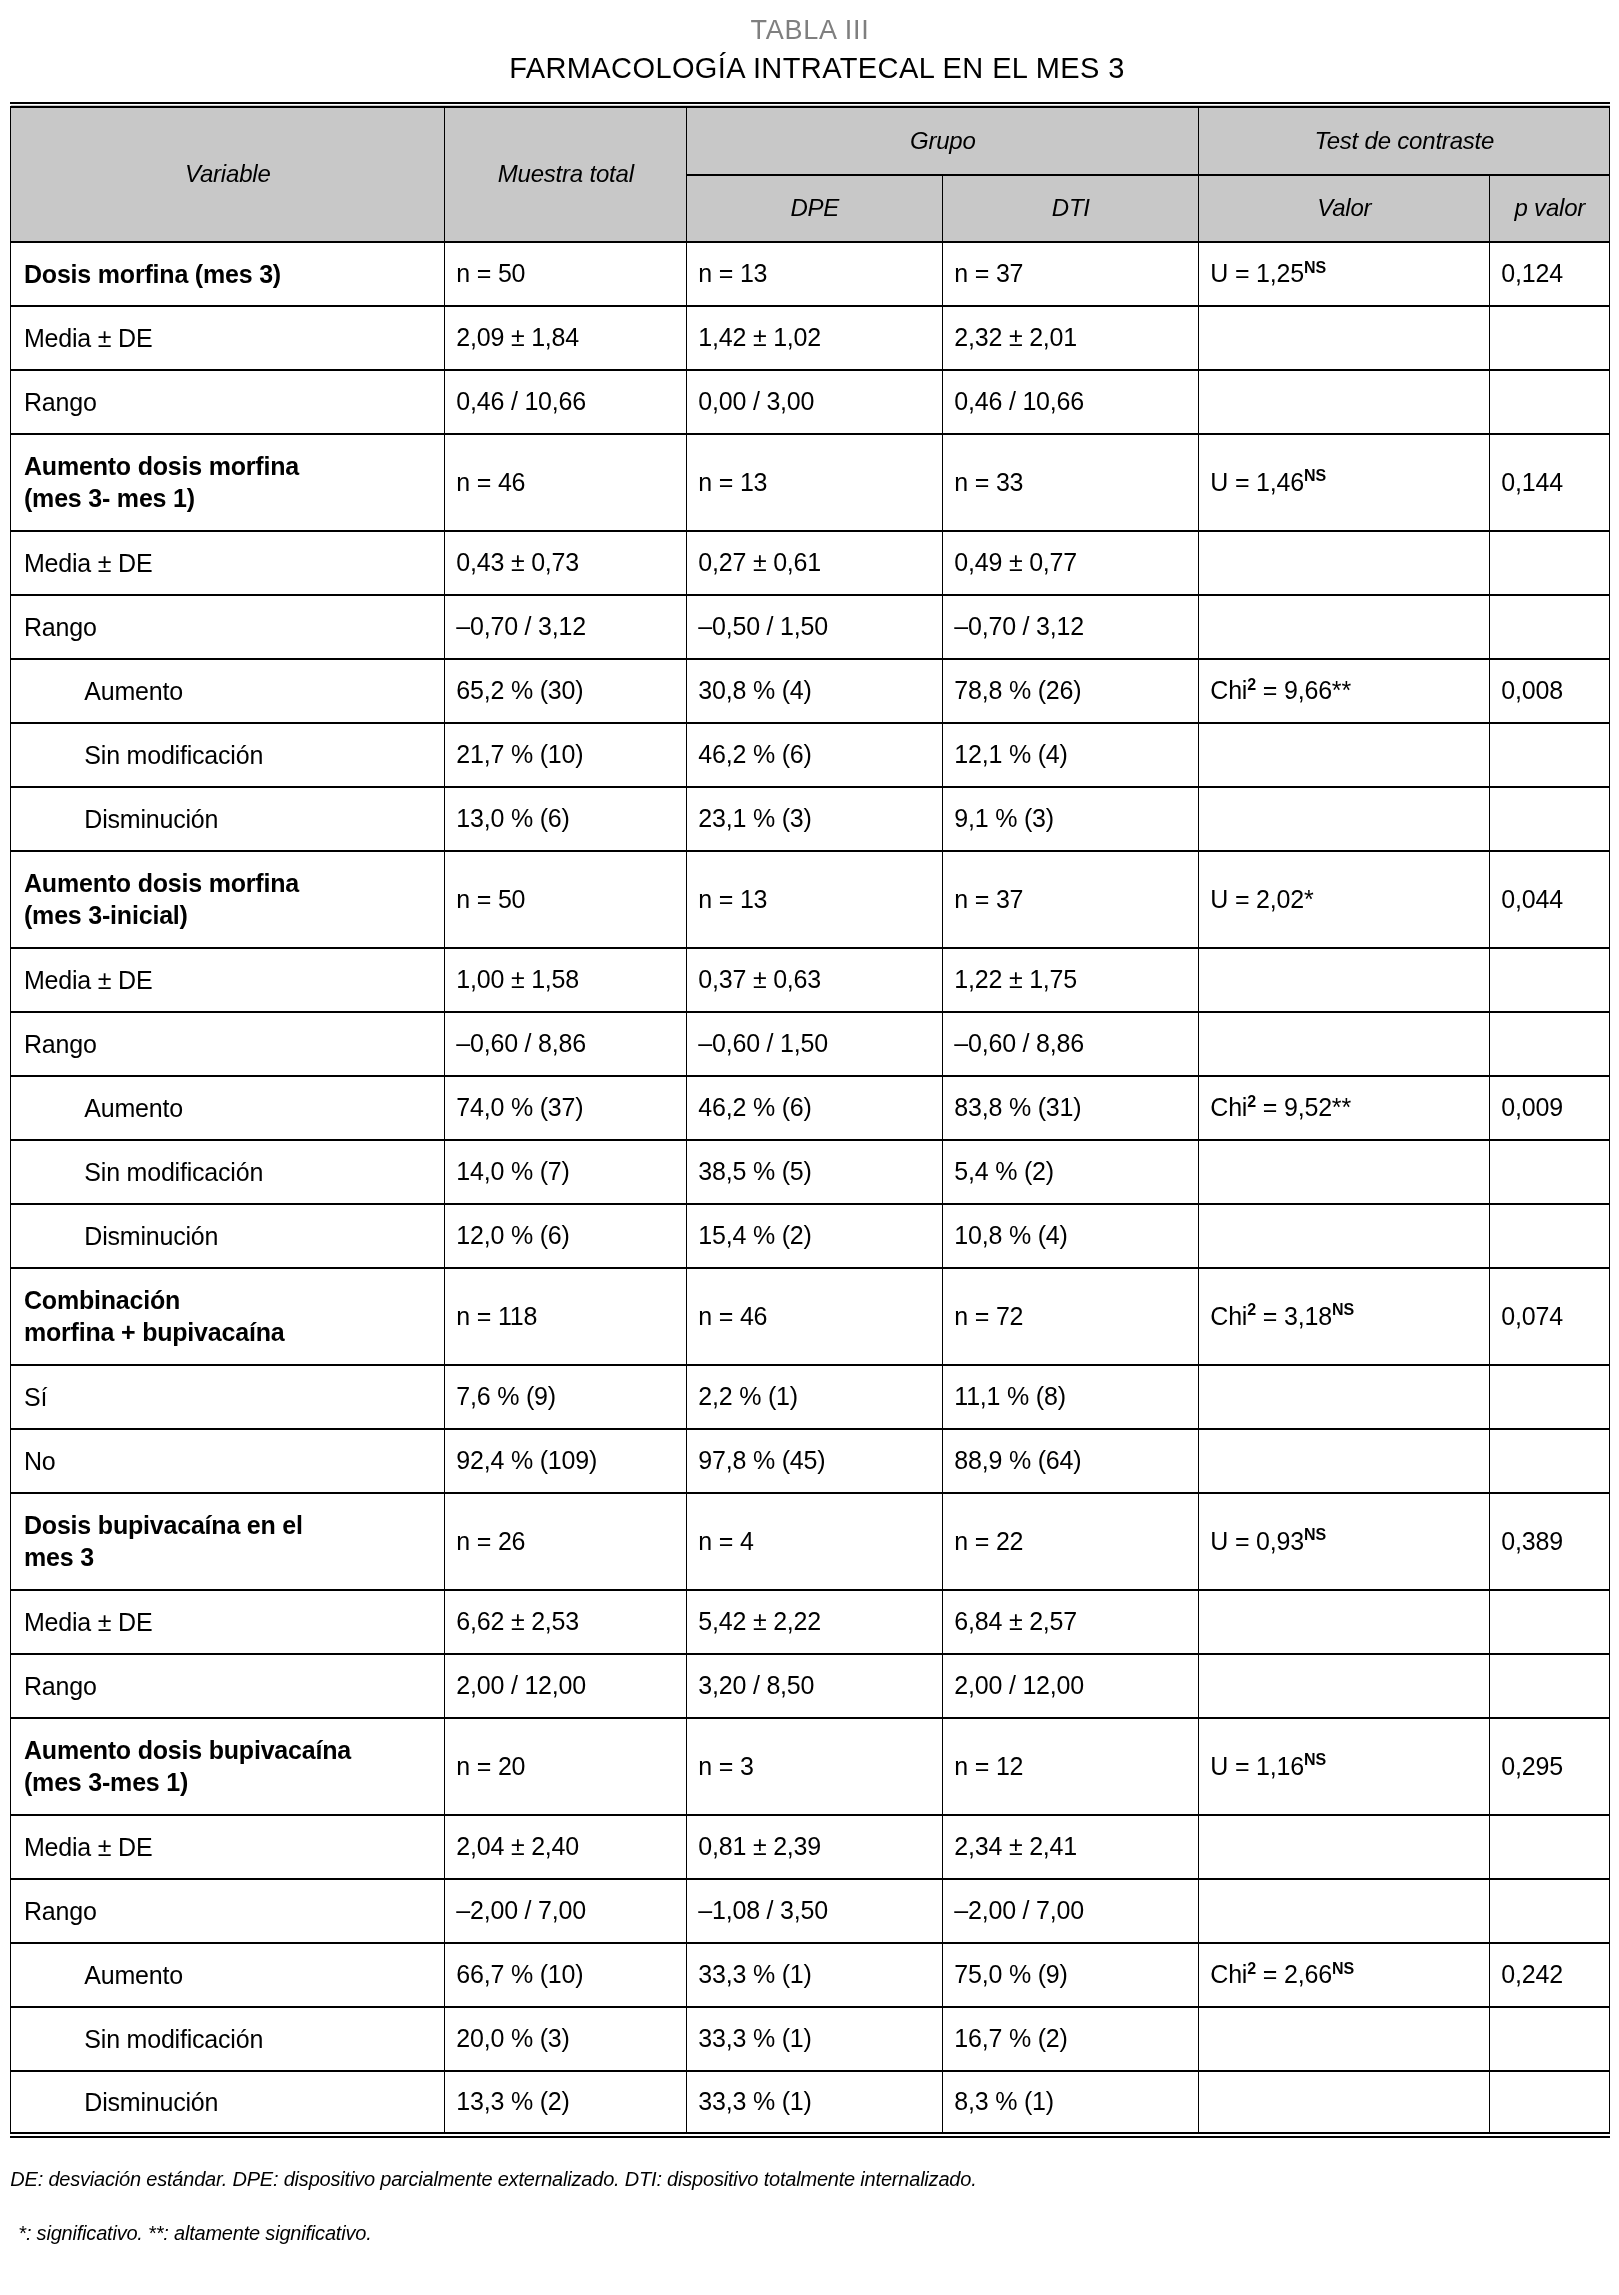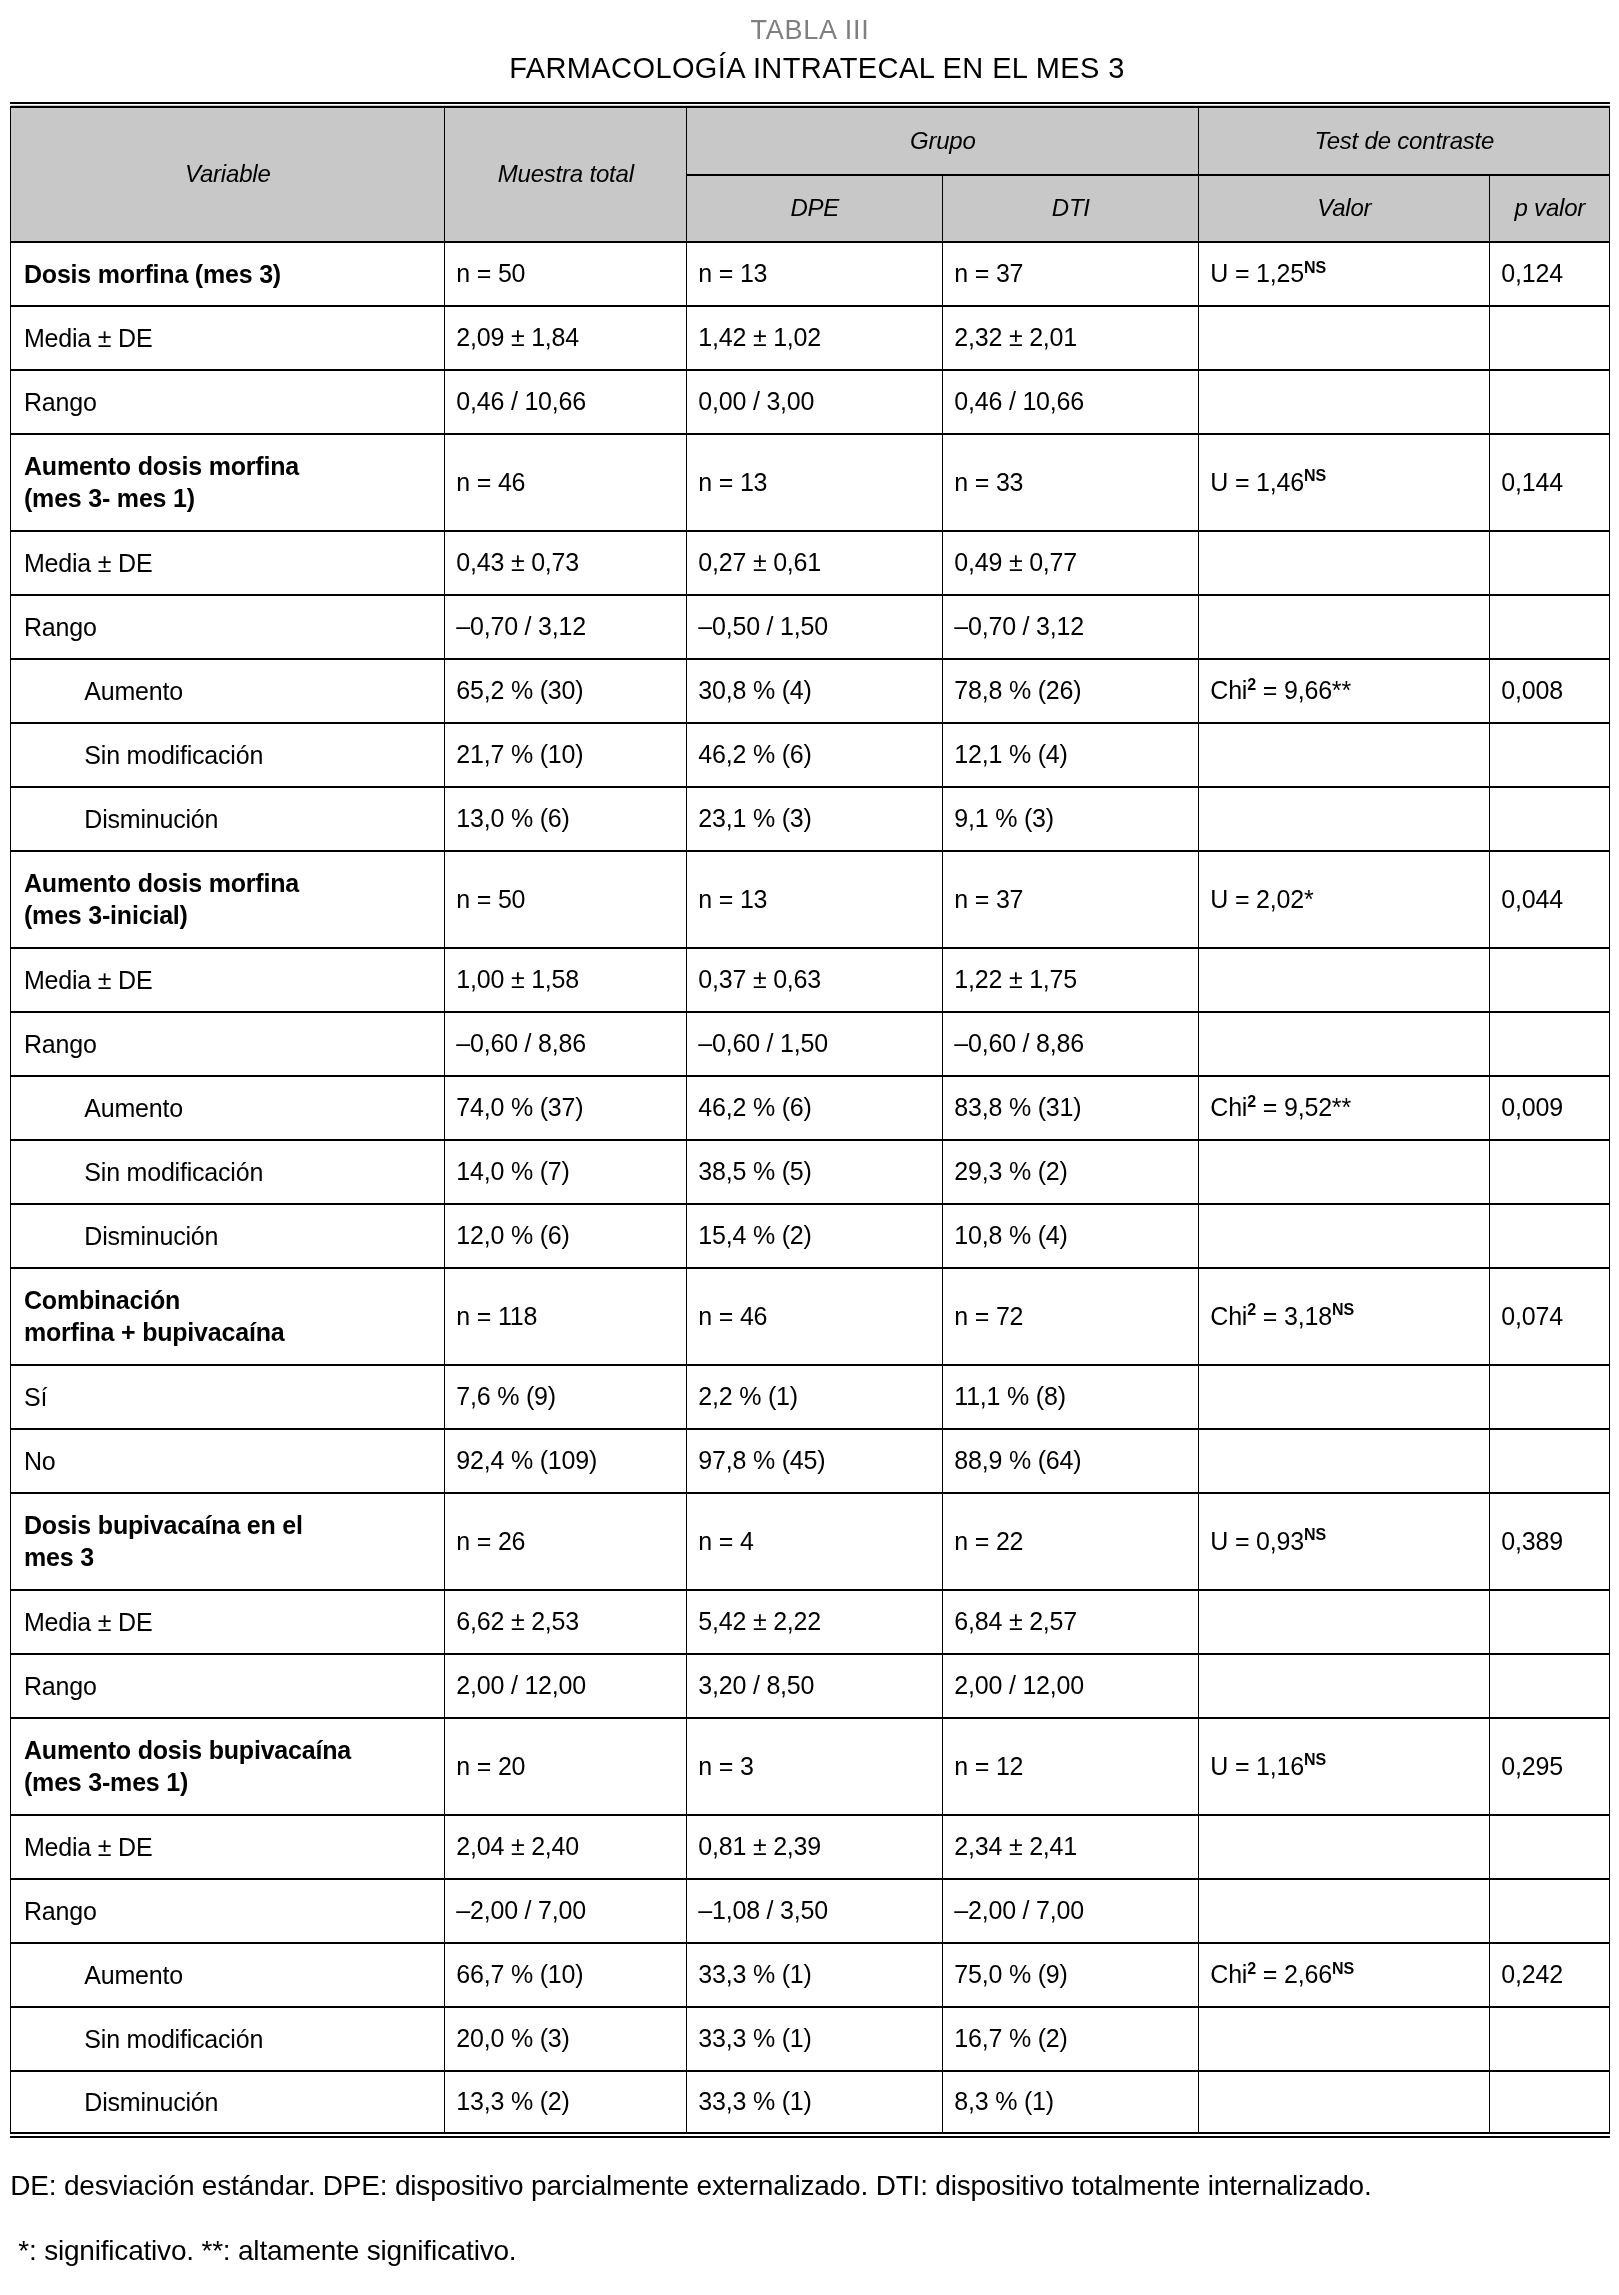--- a/index.html
+++ b/index.html
@@ -31,21 +31,21 @@
   tr.hrow2{height:67px;}
   tbody tr{height:64px;}
   tbody tr.row-tall{height:97px;}
   td{font-size:25px;}
   td.c-label{text-align:left;padding-left:12.7px;white-space:pre-line;line-height:1.3;}
   tr.row-group td.c-label{font-weight:bold;}
   tr.row-indent td.c-label{padding-left:73px;}
   td.c-val{text-align:left;padding-left:11px;white-space:nowrap;}
   .sup{font-size:16px;position:relative;top:-9.5px;letter-spacing:0;font-weight:bold;}
   .footnotes{
-    margin:27px 10.3px 0 10.3px;font-size:28px;
+    margin:27px 10.3px 0 10.3px;font-style:italic;font-size:20px;
     line-height:1.48;letter-spacing:-0.2px;
   }
   .footnotes .fn-3{padding-left:8px;margin-top:24px;}
 </style>
 </head>
 <body>
 
 <div class="page">
 
   <div class="title-block">
@@ -180,21 +180,21 @@
     <td class="c-val">74,0 % (37)</td>
     <td class="c-val">46,2 % (6)</td>
     <td class="c-val">83,8 % (31)</td>
     <td class="c-val"><span>Chi</span><span class="sup">2</span><span> = 9,52**</span><span class="sup"></span></td>
     <td class="c-val">0,009</td>
   </tr>
         <tr class="row-indent">
     <td class="c-label">Sin modificación</td>
     <td class="c-val">14,0 % (7)</td>
     <td class="c-val">38,5 % (5)</td>
-    <td class="c-val">29,3 % (2)</td>
+    <td class="c-val">5,4 % (2)</td>
     <td class="c-val"><span></span><span class="sup"></span><span></span><span class="sup"></span></td>
     <td class="c-val"></td>
   </tr>
         <tr class="row-indent">
     <td class="c-label">Disminución</td>
     <td class="c-val">12,0 % (6)</td>
     <td class="c-val">15,4 % (2)</td>
     <td class="c-val">10,8 % (4)</td>
     <td class="c-val"><span></span><span class="sup"></span><span></span><span class="sup"></span></td>
     <td class="c-val"></td>

